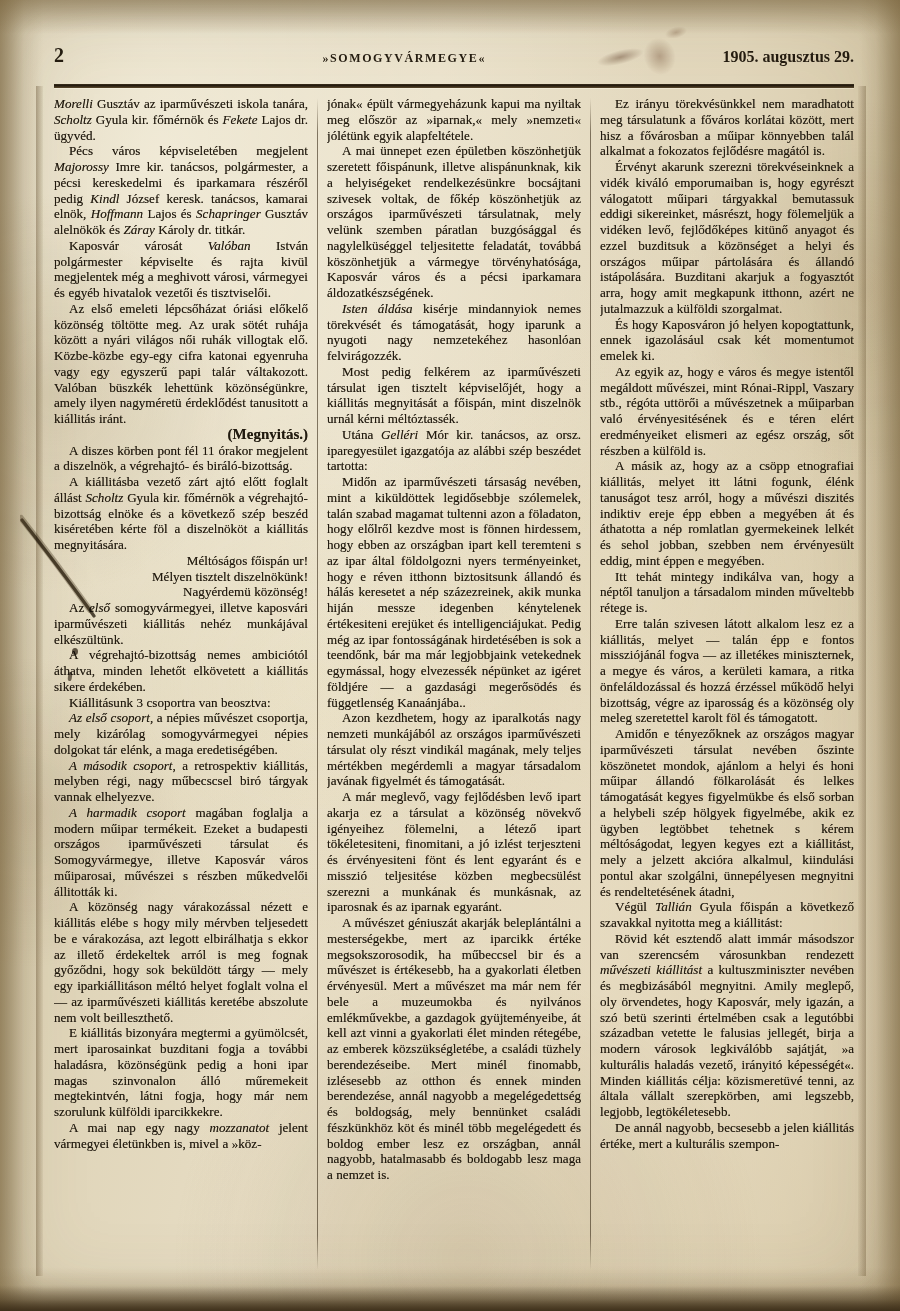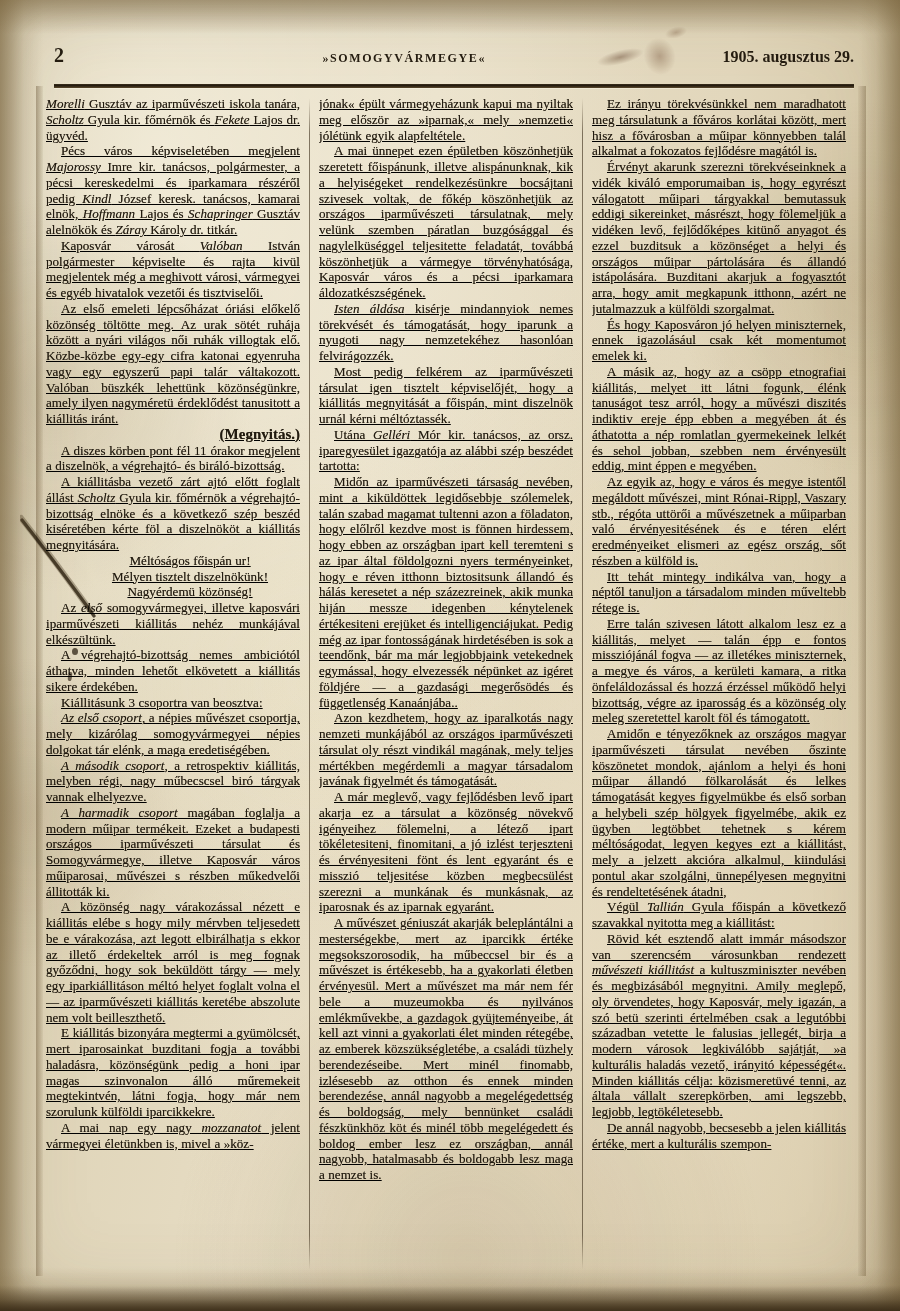--- a/index.html
+++ b/index.html
@@ -109,27 +109,26 @@
     width: 800px;
     height: 4px;
     z-index: 3;
     background: linear-gradient(180deg, #3a2e1c 0%, #241b0e 40%, #5c4a2e 100%);
     box-shadow: 0 1px 0 rgba(255,255,240,0.35);
   }
 
   
   #columns {
     position: absolute;
-    left: 46px;
+    left: 54px;
     top: 96px;
     width: 800px;
     height: 1178px;
     display: flex;
     z-index: 3;
-    text-decoration: underline;
   }
   .column {
     position: relative;
     width: 254px;
     height: 100%;
     overflow: hidden;
   }
   .col-gap {
     width: 19px;
     position: relative;
@@ -150,21 +149,21 @@
     font-family: "Liberation Serif", "DejaVu Serif", serif;
     font-size: 13.1px;
     line-height: 15.75px;
     color: #211a0f;
     text-indent: 15px;
     hyphens: manual;
     word-spacing: 0.2px;
   }
   .column p.noindent { text-indent: 0; }
   .column p.sub     { text-align: right; text-indent: 0; font-weight: bold; font-size: 15px; }
-  .column p.speechline { text-indent: 34px; text-align: center; }
+  .column p.speechline { text-indent: 34px; text-align: right; }
   .column i, .column em { font-style: italic; }
 
   
   .column p {
     text-shadow: 0 0 0.45px rgba(25,18,8,0.55);
   }
 
   
   .pen-mark {
     position: absolute;
@@ -275,23 +274,23 @@
         <p class="">Azon kezdhetem, hogy az iparalkotás nagy nemzeti munkájából az országos iparművészeti társulat oly részt vindikál magának, mely teljes mértékben megérdemli a magyar társadalom javának figyelmét és támogatását.</p>
         <p class="">A már meglevő, vagy fejlődésben levő ipart akarja ez a társulat a közönség növekvő igényeihez fölemelni, a létező ipart tökéletesiteni, finomitani, a jó izlést terjeszteni és érvényesiteni fönt és lent egyaránt és e misszió teljesitése közben megbecsülést szerezni a munkának és munkásnak, az iparosnak és az iparnak egyaránt.</p>
         <p class="">A művészet géniuszát akarják beleplántálni a mesterségekbe, mert az iparcikk értéke megsokszorosodik, ha műbeccsel bir és a művészet is értékesebb, ha a gyakorlati életben érvényesül. Mert a művészet ma már nem fér bele a muzeumokba és nyilvános emlékművekbe, a gazdagok gyüjteményeibe, át kell azt vinni a gyakorlati élet minden rétegébe, az emberek közszükségletébe, a családi tüzhely berendezéseibe. Mert minél finomabb, izlésesebb az otthon és ennek minden berendezése, annál nagyobb a megelégedettség és boldogság, mely bennünket családi fészkünkhöz köt és minél több megelégedett és boldog ember lesz ez országban, annál nagyobb, hatalmasabb és boldogabb lesz maga a nemzet is.</p>
       </div>
     <div class="col-gap">
         <div class="col-rule"></div>
       </div>
     <div class="column" id="col-3">
         <p class="">Ez irányu törekvésünkkel nem maradhatott meg társulatunk a főváros korlátai között, mert hisz a fővárosban a műipar könnyebben talál alkalmat a fokozatos fejlődésre magától is.</p>
         <p class="">Érvényt akarunk szerezni törekvéseinknek a vidék kiváló emporumaiban is, hogy egyrészt válogatott műipari tárgyakkal bemutassuk eddigi sikereinket, másrészt, hogy fölemeljük a vidéken levő, fejlődőképes kitünő anyagot és ezzel buzditsuk a közönséget a helyi és országos műipar pártolására és állandó istápolására. Buzditani akarjuk a fogyasztót arra, hogy amit megkapunk itthonn, azért ne jutalmazzuk a külföldi szorgalmat.</p>
-        <p class="">És hogy Kaposváron jó helyen miniszternek, ennek igazolásául csak két momentumot emelek ki.</p>
+        <p class="">És hogy Kaposváron jó helyen kopogtattunk, ennek igazolásául csak két momentumot emelek ki.</p>
+        <p class="">Az egyik az, hogy e város és megye istentől megáldott művészei, mint Rónai-Rippl, Vaszary stb., régóta uttörői a művészetnek a műiparban való érvényesitésének és e téren elért eredményeiket elismeri az egész ország, sőt részben a külföld is.</p>
         <p class="">A másik az, hogy az a csöpp etnografiai kiállitás, melyet itt látni fogunk, élénk tanuságot tesz arról, hogy a művészi diszités indiktiv ereje épp ebben a megyében át és áthatotta a nép romlatlan gyermekeinek lelkét és sehol jobban, szebben nem érvényesült eddig, mint éppen e megyében.</p>
-        <p class="">Az egyik az, hogy e város és megye istentől megáldott művészei, mint Rónai-Rippl, Vaszary stb., régóta uttörői a művészetnek a műiparban való érvényesitésének és e téren elért eredményeiket elismeri az egész ország, sőt részben a külföld is.</p>
         <p class="">Itt tehát mintegy indikálva van, hogy a néptől tanuljon a társadalom minden műveltebb rétege is.</p>
         <p class="">Erre talán szivesen látott alkalom lesz ez a kiállitás, melyet — talán épp e fontos missziójánál fogva — az illetékes miniszternek, a megye és város, a kerületi kamara, a ritka önfeláldozással és hozzá érzéssel működő helyi bizottság, végre az iparosság és a közönség oly meleg szeretettel karolt föl és támogatott.</p>
         <p class="">Amidőn e tényezőknek az országos magyar iparművészeti társulat nevében őszinte köszönetet mondok, ajánlom a helyi és honi műipar állandó fölkarolását és lelkes támogatását kegyes figyelmükbe és első sorban a helybeli szép hölgyek figyelmébe, akik ez ügyben legtöbbet tehetnek s kérem méltóságodat, legyen kegyes ezt a kiállitást, mely a jelzett akcióra alkalmul, kiindulási pontul akar szolgálni, ünnepélyesen megnyitni és rendeltetésének átadni,</p>
         <p class="">Végül <i>Tallián</i> Gyula főispán a következő szavakkal nyitotta meg a kiállitást:</p>
         <p class="">Rövid két esztendő alatt immár másodszor van szerencsém városunkban rendezett <i>művészeti kiállitást</i> a kultuszminiszter nevében és megbizásából megnyitni. Amily meglepő, oly örvendetes, hogy Kaposvár, mely igazán, a szó betü szerinti értelmében csak a legutóbbi században vetette le falusias jellegét, birja a modern városok legkiválóbb sajátját, »a kulturális haladás vezető, irányitó képességét«. Minden kiállitás célja: közismeretüvé tenni, az általa vállalt szerepkörben, ami legszebb, legjobb, legtökéletesebb.</p>
         <p class="">De annál nagyobb, becsesebb a jelen kiállitás értéke, mert a kulturális szempon-</p>
       </div>
   </div>
 
   <div class="pen-mark" id="smudge-top"></div>

